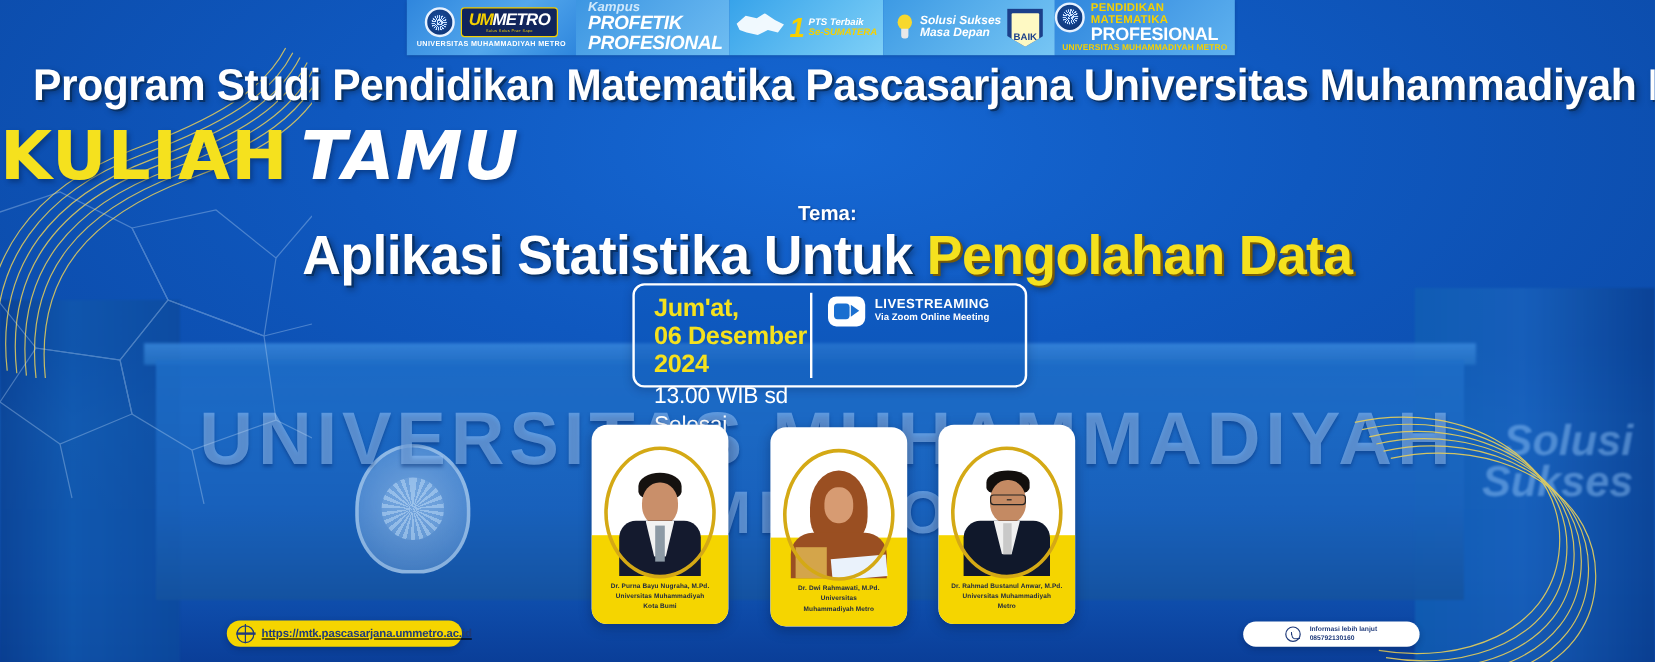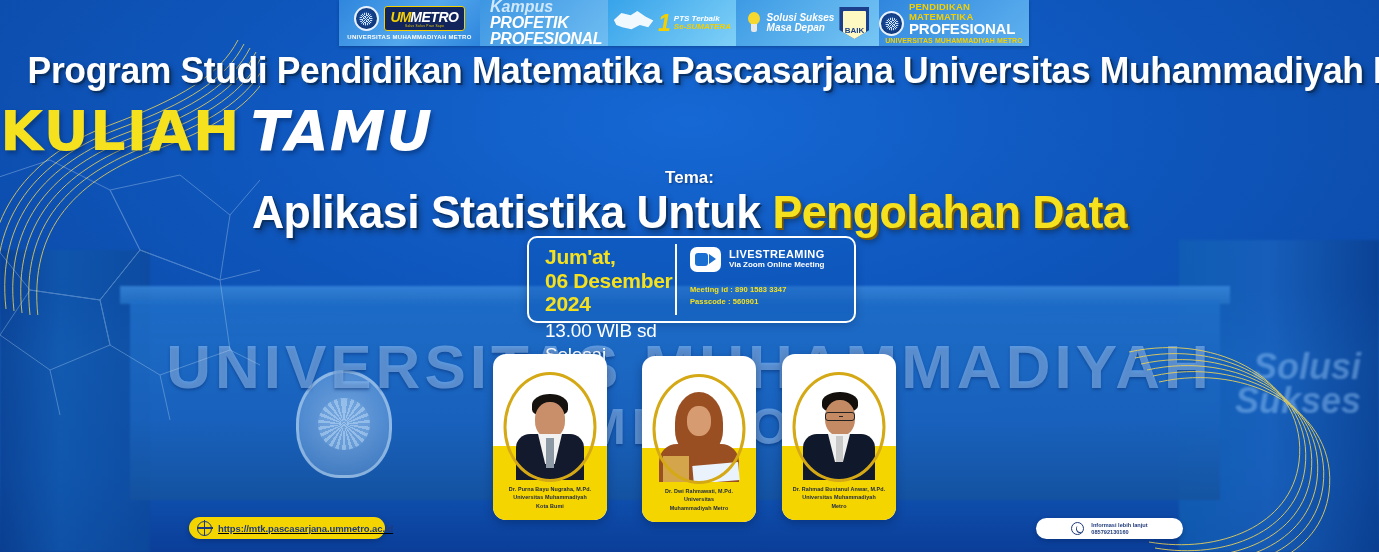--- a/index.html
+++ b/index.html
@@ -115,21 +115,21 @@
     background:repeating-conic-gradient(#cfe3ff 0 10deg,#1b4f9e 10deg 20deg);
   }
   .um-metro-box {
     background:#11255c; border:1.5px solid #f5d000; border-radius:3px;
     padding:2px 6px 1px 6px; line-height:1;
   }
   .um-metro-box .um { color:#f5d000; font-weight:bold; font-size:14px; font-style:italic; letter-spacing:-1px;}
   .um-metro-box .metro { color:#fff; font-weight:bold; font-size:14px; font-style:italic; letter-spacing:-.5px;}
   .um-metro-box .tag { color:#f5d000; font-size:3.2px; letter-spacing:.3px; text-align:center; display:block;}
   .um-caption { color:#fff; font-size:6px; font-weight:bold; letter-spacing:.3px; margin-top:2px;}
-  .kampus { color:#cfe8fb; font-size:16px; font-style:italic; font-weight:bold; line-height:1;}
+  .kampus { color:#cfe8fb; font-size:11px; font-style:italic; font-weight:bold; line-height:1;}
   .profetik { color:#fff; font-size:16px; font-weight:bold; font-style:italic; line-height:1.02; letter-spacing:-.3px;text-align:center;}
   .pts-wrap{display:flex;align-items:center;gap:3px;}
   .pts-island{
     width:42px;height:26px;
     background:#fff;
     clip-path:polygon(2% 38%,20% 12%,42% 20%,58% 4%,78% 26%,96% 40%,84% 66%,64% 58%,44% 74%,22% 66%,8% 58%);
     opacity:.92;
   }
   .pts-num{color:#f5d000;font-weight:bold;font-size:23px;font-style:italic;line-height:1;}
   .pts-txt{color:#fff;font-size:8px;font-weight:bold;font-style:italic;line-height:1.05;}
@@ -141,21 +141,21 @@
   .solusi-txt{color:#fff;font-style:italic;font-size:12px;font-weight:bold;line-height:1.05;}
   .solusi-txt span{display:block;font-size:10px;}
   .baik-badge{
     width:30px;height:32px;background:#1b3f8a;color:#f5d000;
     clip-path:polygon(0 0,100% 0,100% 72%,50% 100%,0 72%);
     display:flex;flex-direction:column;align-items:center;justify-content:flex-start;
     padding-top:4px;line-height:1;
   }
   .baik-badge b{font-size:8px;background:#fef9c3;color:#1b3f8a;padding:16px 2px;border-radius:1px;}
   .baik-badge i{font-size:4px;font-style:normal;margin-top:2px;color:#fff;}
-  .pasca-row{display:flex;align-items:flex-end;gap:5px;}
+  .pasca-row{display:flex;align-items:flex-start;gap:5px;}
   .pasca-txt{line-height:1.05;}
   .pasca-txt .t1{color:#f5d000;font-size:9.5px;font-weight:bold;letter-spacing:.2px;}
   .pasca-txt .t2{color:#fff;font-size:15px;font-weight:bold;letter-spacing:-.2px;line-height:1;}
   .pasca-sub{color:#f5d000;font-size:7px;font-weight:bold;letter-spacing:.1px;margin-top:1px;}
 
   
   .main-title {
     position:absolute; top:50px; left:0; right:0; text-align:center; z-index:5;
     color:#ffffff;
     font-weight:bold;
@@ -432,24 +432,20 @@
       <div class="time">13.00 WIB sd Selesai</div>
     </div>
     <div class="info-right">
       <div class="ls-row">
         <div class="zoom-icon"></div>
         <div class="ls-text">
           <div class="t1">LIVESTREAMING</div>
           <div class="t2">Via Zoom Online Meeting</div>
         </div>
       </div>
-      <div class="mid">
-        <div>Meeting id : 890 1583 3347</div>
-        <div>Passcode    : 560901</div>
-      </div>
     </div>
   </div>
 
   <div class="cards">
 
     <div class="card c1">
       <div class="card-yellow"></div>
       <div class="photo">
         <div class="p1-hair"></div>
         <div class="p1-head"></div>

